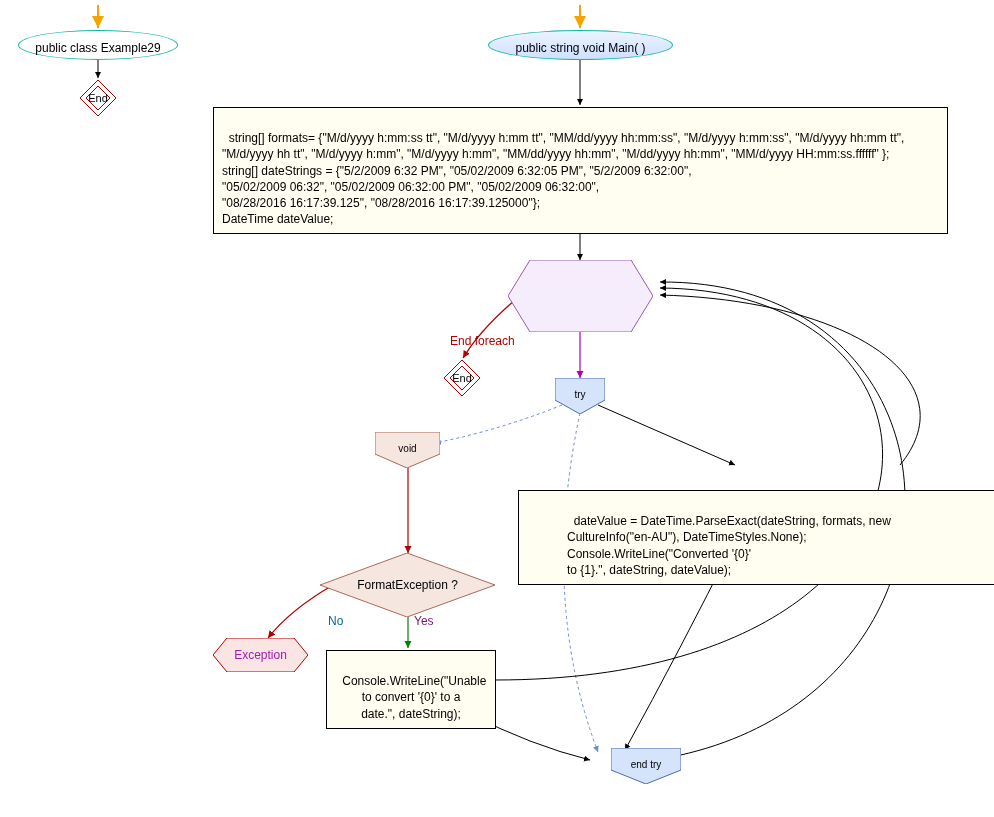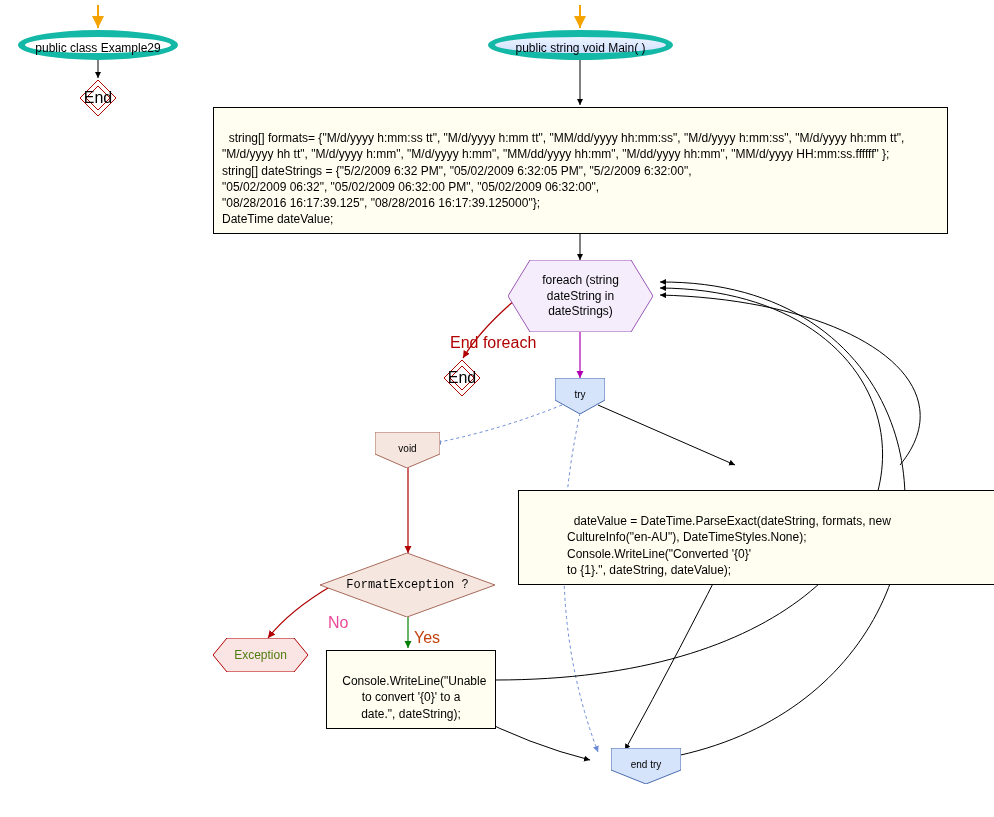--- a/index.html
+++ b/index.html
@@ -9,24 +9,24 @@
     background: #fff;
     width: 994px;
     height: 817px;
     position: relative;
   }
   .node {
     position: absolute;
     box-sizing: border-box;
   }
   .ellipse-node {
-    border: 7px solid #14b8a6;
+    border: 1px solid #14b8a6;
     border-radius: 50%;
     display: flex;
-    align-items: flex-start;
+    align-items: flex-end;
     justify-content: center;
     text-align: center;
     padding: 4px 8px;
   }
   .class-ellipse {
     background: #fff;
     width: 160px;
     height: 30px;
   }
   .main-ellipse {
@@ -37,21 +37,21 @@
   .end-diamond {
     width: 40px;
     height: 40px;
     position: absolute;
   }
   .end-diamond svg { width: 100%; height: 100%; }
   .end-text {
     position: absolute;
     top: 50%; left: 50%;
     transform: translate(-50%, -50%);
-    font-size: 16px;
+    font-size: 11px;
   }
   .code-box {
     border: 1px solid #000;
     background: #FFFEF0;
     padding: 6px 8px;
     font-size: 12px;
     line-height: 1.35;
     white-space: pre-wrap;
   }
   .hexagon {
@@ -79,35 +79,34 @@
   .diamond {
     position: absolute;
   }
   .diamond-label {
     position: absolute;
     top: 50%; left: 50%;
     transform: translate(-50%, -50%);
     text-align: right;
     font-size: 12px;
     white-space: nowrap;
-    font-family: Liberation Mono, monospace;
   }
   .except-hex {
     position: absolute;
   }
   .except-label {
     position: absolute;
     top: 50%; left: 50%;
     transform: translate(-50%, -50%);
     font-size: 12px;
-    color: #4d7c0f;
+    color: #a21caf;
   }
   .edge-label {
     position: absolute;
-    font-size: 16px;
+    font-size: 12px;
   }
   svg.connector {
     position: absolute;
     top: 0; left: 0;
     width: 994px;
     height: 817px;
     pointer-events: none;
   }
 </style>
 </head>
@@ -193,21 +192,20 @@
 string[] dateStrings = {"5/2/2009 6:32 PM", "05/02/2009 6:32:05 PM", "5/2/2009 6:32:00",
 "05/02/2009 06:32", "05/02/2009 06:32:00 PM", "05/02/2009 06:32:00",
 "08/28/2016 16:17:39.125", "08/28/2016 16:17:39.125000"};
 DateTime dateValue;</span>
 </div>
 
 <div class="hexagon" style="left:508px; top:260px; width:145px; height:72px;">
   <svg class="hex-svg" width="145" height="72" viewBox="0 0 145 72">
     <polygon points="22,0 123,0 145,36 123,72 22,72 0,36" fill="#f5edfb" stroke="#9b59b6"></polygon>
   </svg>
-  <div class="hex-label">foreach (string dateString in dateStrings)</div>
 </div>
 
 <div class="edge-label" style="left:450px; top:334px; color:#b00000;">End foreach</div>
 
 <div class="end-diamond" style="left:442px; top:358px;">
   <svg viewBox="0 0 40 40">
     <polygon points="20,2 38,20 20,38 2,20" fill="#fff" stroke="#b00000"></polygon>
     <polygon points="20,8 32,20 20,32 8,20" fill="none" stroke="#b00000"></polygon>
   </svg>
   <span class="end-text">End</span>
@@ -234,22 +232,22 @@
   <div class="pent-label">void</div>
 </div>
 
 <div class="diamond" style="left:320px; top:553px; width:175px; height:64px;">
   <svg width="175" height="64" viewBox="0 0 175 64">
     <polygon points="87,0 175,32 87,64 0,32" fill="#f5e6e0" stroke="#a86a5a"></polygon>
   </svg>
   <div class="diamond-label">FormatException ?</div>
 </div>
 
-<div class="edge-label" style="left:328px; top:614px; color:#ec4899;">No</div>
-<div class="edge-label" style="left:414px; top:614px; color:#c2410c;margin-top:15px;">Yes</div>
+<div class="edge-label" style="left:328px; top:614px; color:#0369a1;">No</div>
+<div class="edge-label" style="left:414px; top:614px; color:#701a75;">Yes</div>
 
 <div class="except-hex" style="left:213px; top:638px; width:95px; height:34px;">
   <svg width="95" height="34" viewBox="0 0 95 34">
     <polygon points="14,0 81,0 95,17 81,34 14,34 0,17" fill="#fbe4e4" stroke="#b00000"></polygon>
   </svg>
   <div class="except-label">Exception</div>
 </div>
 
 <div class="node code-box" style="left:326px; top:650px; width:170px; text-align:center;">
   <span>Console.WriteLine("Unable

